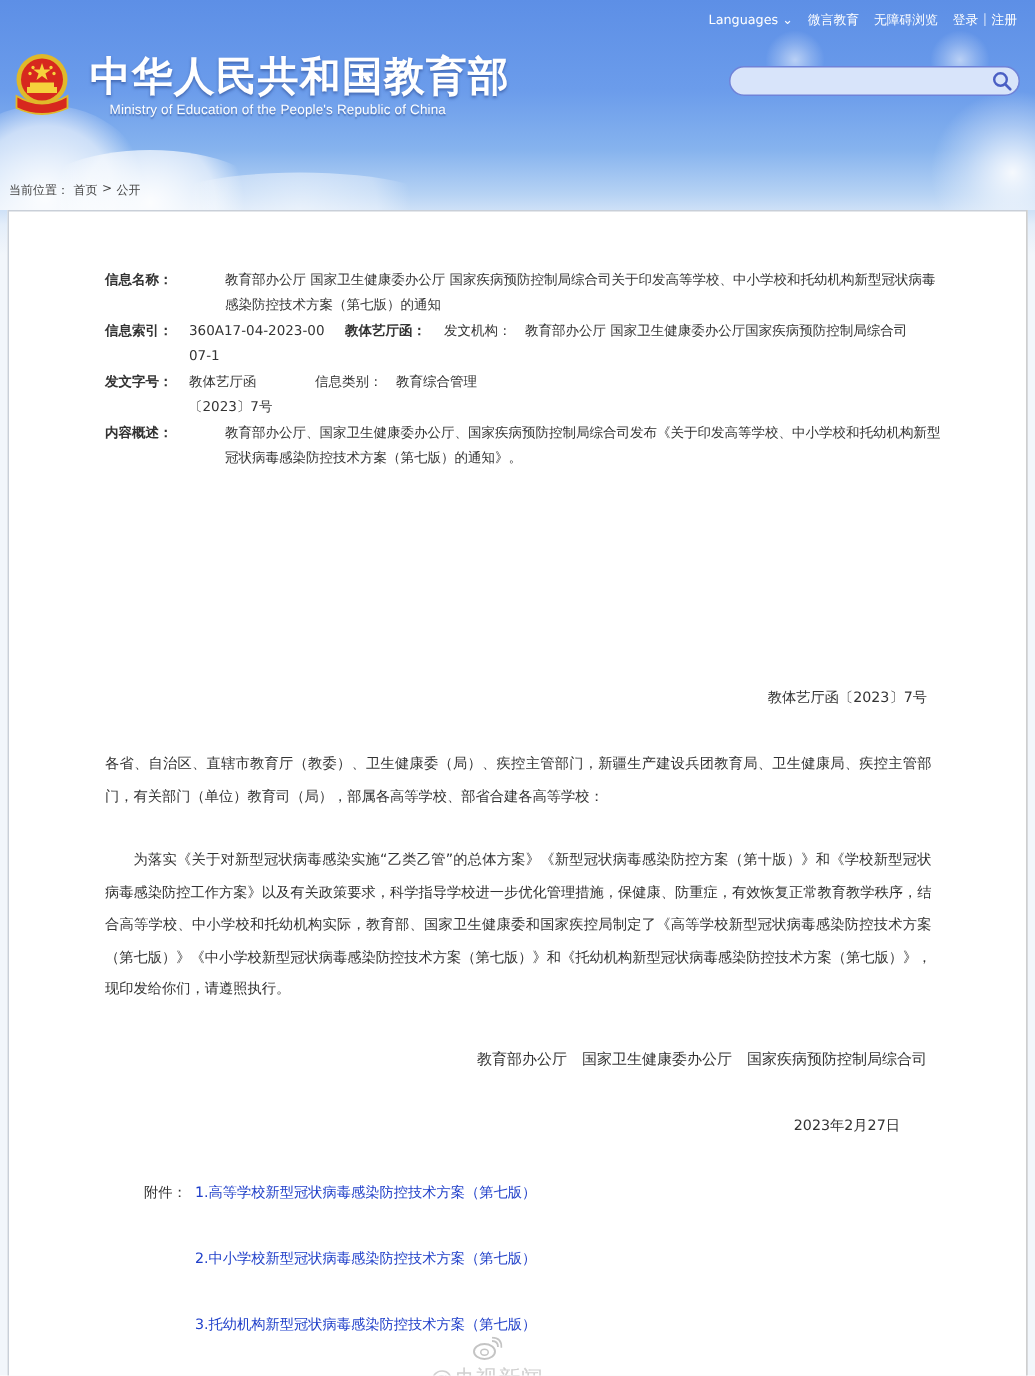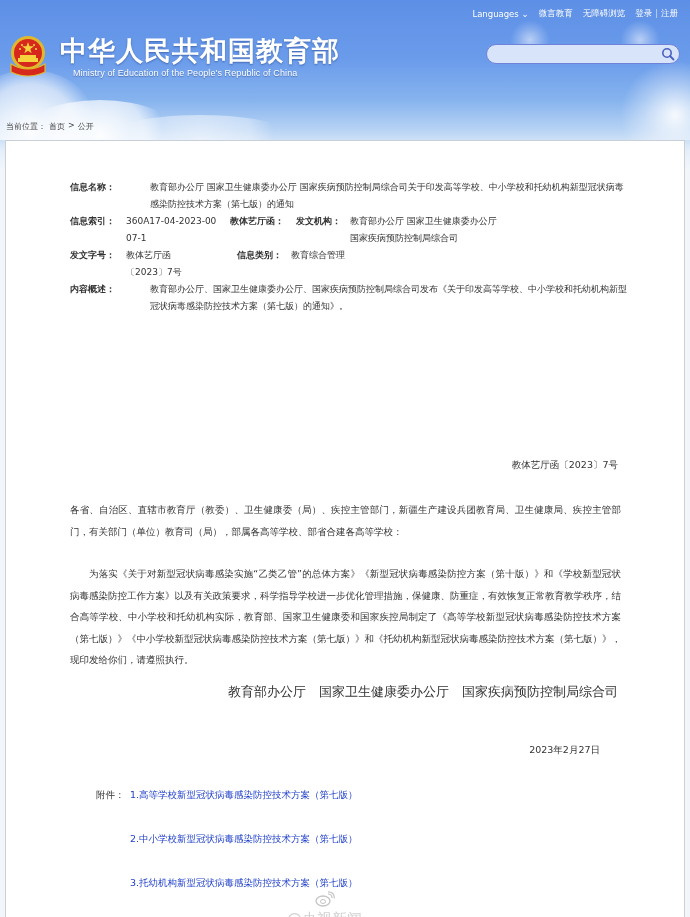--- a/index.html
+++ b/index.html
@@ -24,27 +24,27 @@
   .search-icon { position: absolute; right: 4px; top: 2px; width: 14px; height: 14px; }
   .breadcrumb { position: absolute; left: 6px; top: 121px; font-size: 8px; color: #444; display: flex; gap: 3px; }
   .panel { position: absolute; left: 5px; top: 140px; width: 680px; height: 790px; background: #fff; border: 1px solid #c9cfd8; }
   .meta { position: absolute; left: 64px; top: 38px; width: 560px; font-size: 9px; line-height: 17px; color: #333; }
   .meta .row { display: flex; }
   .meta .lbl { width: 56px; font-weight: bold; color: #333; flex-shrink: 0; }
   .meta .val { flex: 1; margin-left: 24px; }
   .meta .val2 { width: 80px; }
   .meta .lbl-mid { width: 65px; font-weight: bold; }
   .meta .date-val { width: 115px; }
-  .meta .lbl-org { width: 54px; font-weight: bold; }
+  .meta .lbl-org { width: 54px; font-weight: normal; }
   .doc-title { position: absolute; left: 0; width: 680px; top: 198px; text-align: center; font-size: 12.5px; font-weight: bold; line-height: 22px; color: #333; }
   .docno { position: absolute; right: 66px; top: 318px; font-size: 9.5px; color: #333; }
   .body { position: absolute; left: 64px; top: 358px; width: 551px; font-size: 9.5px; line-height: 21.5px; color: #333; text-align: justify; }
   .body p { margin-bottom: 21px; }
   .indent { text-indent: 2em; }
-  .signers { position: absolute; right: 66px; top: 542px; font-size: 13px; color: #333; word-spacing: 8px; padding-left: 28px; }
+  .signers { position: absolute; right: 66px; top: 558px; font-size: 10px; color: #333; word-spacing: 8px; padding-left: 28px; }
   .sign-date { position: absolute; right: 84px; top: 603px; font-size: 9.5px; color: #333; }
   .attach { position: absolute; left: 90px; top: 648px; font-size: 9.5px; color: #333; }
   .attach .line { height: 44px; display: flex; }
   .attach .lab { width: 34px; }
   .attach a { color: #1f3fc9; text-decoration: none; }
   .watermark { position: absolute; left: 287px; top: 891px; font-size: 15px; color: rgba(200,200,200,0.85); display: flex; align-items: center; gap: 3px; flex-direction: column; }
   .scroll-edge { position: absolute; left: 684px; top: 140px; width: 1px; height: 777px; background: #cfcfcf; }
 </style>
 </head>
 <body>
@@ -103,29 +103,29 @@
   <div class="meta">
     <div class="row">
       <span class="lbl">信息名称：</span>
       <span class="val">教育部办公厅 国家卫生健康委办公厅 国家疾病预防控制局综合司关于印发高等学校、中小学校和托幼机构新型冠状病毒感染防控技术方案（第七版）的通知</span>
     </div>
     <div class="row">
       <span class="lbl">信息索引：</span>
       <span class="val2" style="width:92px;word-break:break-all;">360A17-04-2023-0007-1</span>
       <span class="lbl-mid" style="padding-left:12px;width:78px;">教体艺厅函：</span>
       <span class="lbl-org">发文机构：</span>
-      <span style="flex:1;display:flex;flex-direction:column;">
+      <span style="flex:1;display:flex;flex-direction:row;">
         <span>教育部办公厅 国家卫生健康委办公厅</span>
         <span>国家疾病预防控制局综合司</span>
       </span>
     </div>
     <div class="row">
       <span class="lbl">发文字号：</span>
       <span style="width:84px;">教体艺厅函〔2023〕7号</span>
-      <span style="font-weight:bold;width:54px;margin-left:27px;">信息类别：</span>
+      <span style="font-weight:normal;width:54px;">信息类别：</span>
       <span>教育综合管理</span>
     </div>
     <div class="row">
       <span class="lbl">内容概述：</span>
       <span class="val">教育部办公厅、国家卫生健康委办公厅、国家疾病预防控制局综合司发布《关于印发高等学校、中小学校和托幼机构新型冠状病毒感染防控技术方案（第七版）的通知》。</span>
     </div>
   </div>
 
 
   <div class="docno">教体艺厅函〔2023〕7号</div>

